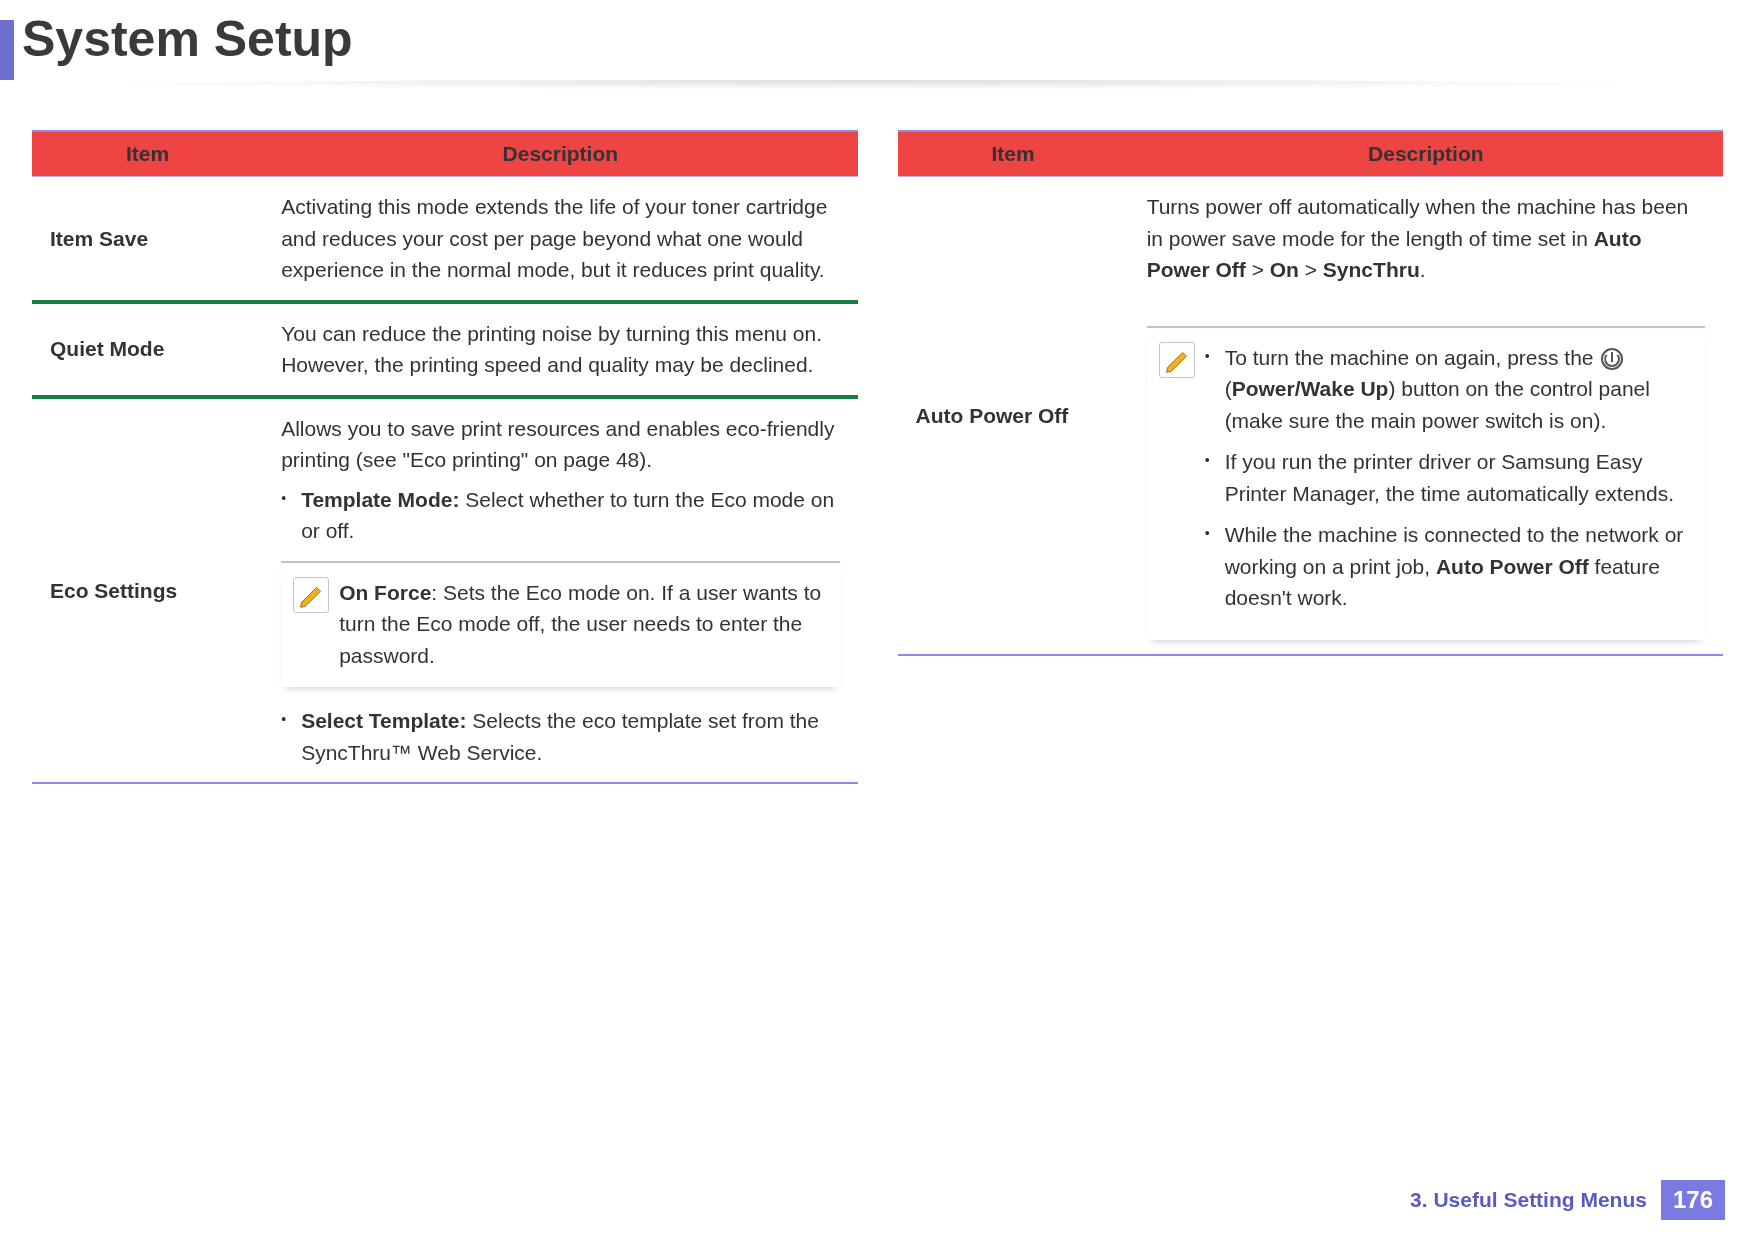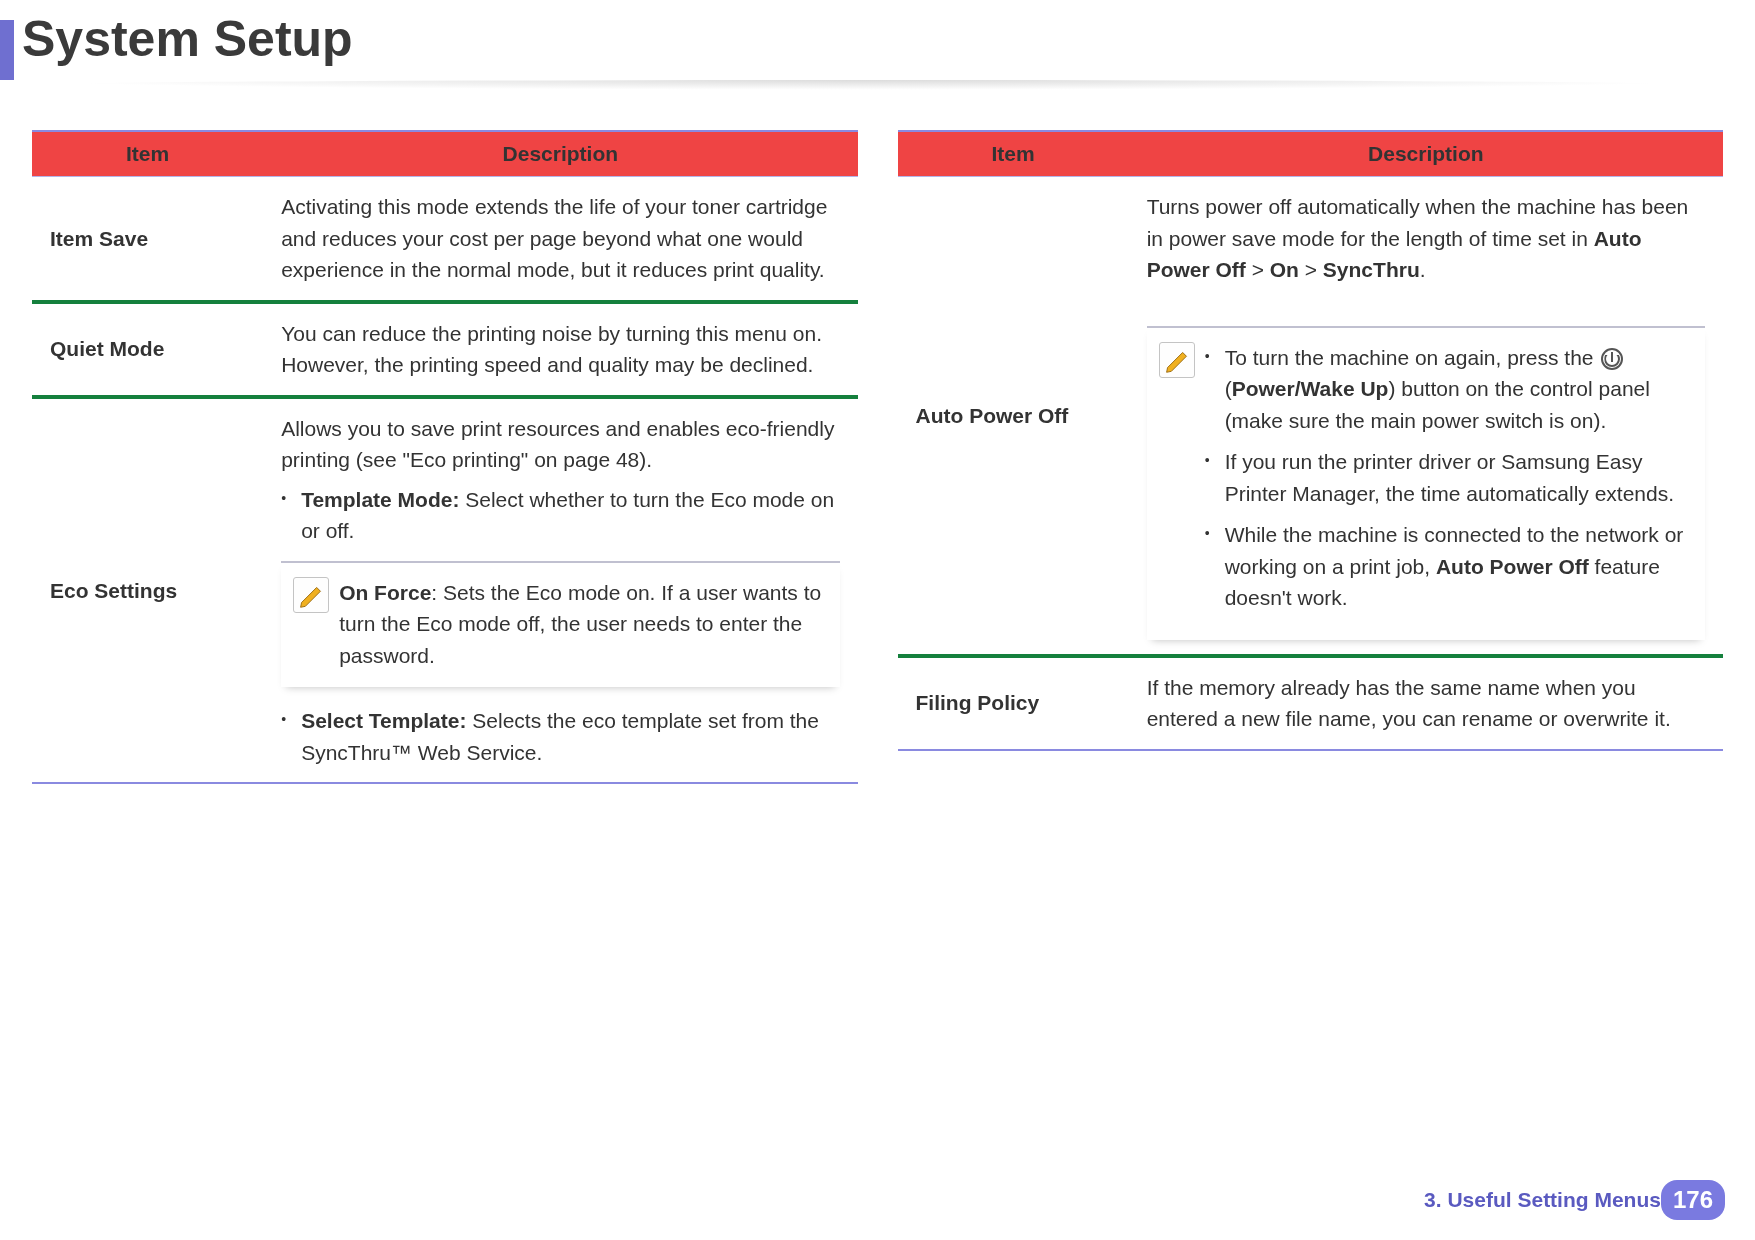--- a/index.html
+++ b/index.html
@@ -141,33 +141,33 @@
     border-radius: 50%;
     transform: translate(-50%,-50%);
     clip-path: polygon(0 25%, 100% 25%, 100% 100%, 0 100%);
   }
   .footer {
     position: absolute;
     bottom: 20px;
     right: 30px;
     display: flex;
     align-items: center;
+    gap: 14px;
   }
   .footer-text {
     color: #5a5ac0;
     font-weight: bold;
     font-size: 21px;
   }
   .page-num {
     background: #7a7ae0;
     color: #fff;
     font-weight: bold;
     font-size: 24px;
     padding: 6px 12px;
-    border-radius: 16px;
   }
 </style>
 </head>
 <body>
 
 <div class="accent-bar"></div>
 <h1 class="page-title">System Setup</h1>
 <div class="title-underline"></div>
 
 <div class="columns">
@@ -261,24 +261,20 @@
                     <span class="bullet-dot">•</span>
                     <span class="bullet-text">
                       <span>While the machine is connected to the network or working on a print job, </span><b>Auto Power Off</b><span> feature doesn't work.</span>
                     </span>
                   </div>
                 </div>
               </div>
             </div>
           </td>
         </tr>
-        <tr>
-          <td class="item-cell">Filing Policy</td>
-          <td>If the memory already has the same name when you entered a new file name, you can rename or overwrite it.</td>
-        </tr>
       </tbody>
     </table>
   </div>
 </div>
 
 <div class="footer">
   <span class="footer-text">3.  Useful Setting Menus</span>
   <span class="page-num">176</span>
 </div>
 

